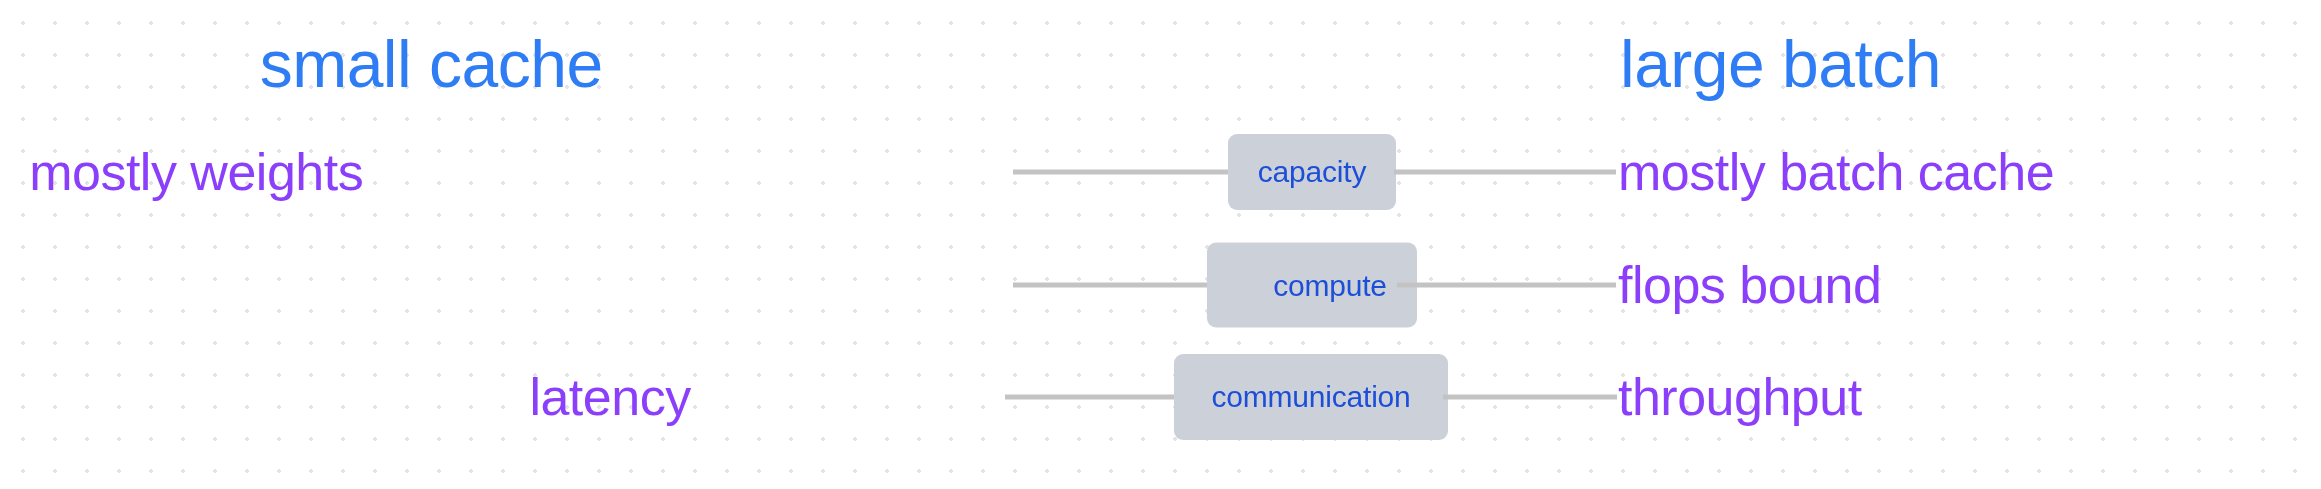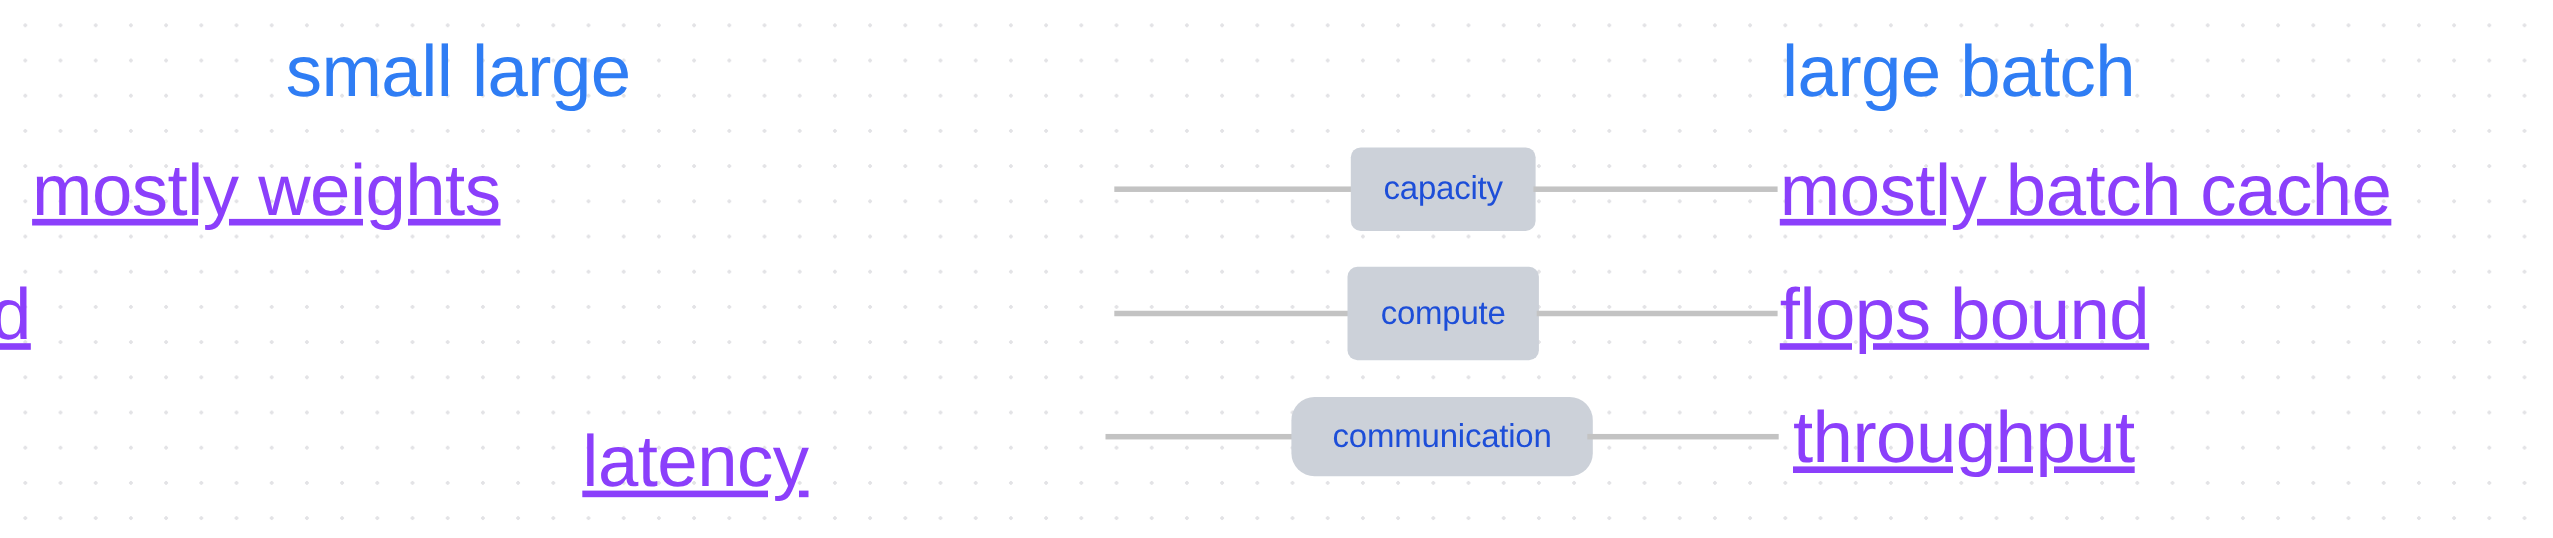--- a/index.html
+++ b/index.html
@@ -52,21 +52,21 @@
     text-align: right;
     transform: translateY(-50%);
   }
 
   .txt-blue  { color: #2f7df4; }
   .txt-purple{ color: #8b3ffb; }
 
   
   .hdr-text { font-size: 66px; }
   
-  .body-text { font-size: 66px; text-decoration: underline; }
+  .body-text { font-size: 52px; }
 
   
   .connector {
     position: absolute;
     height: 5px;
     background: #c3c3c3;
     border-radius: 0;
     transform: translateY(-50%);
   }
 
@@ -85,53 +85,53 @@
     transform: translate(-50%, -50%);
     letter-spacing: -0.2px;
   }
 </style>
 </head>
 <body>
 
 <div id="canvas">
 
   <div class="row" style="top:64px;">
-    <div class="side-text left hdr-text txt-blue" style="left: 259.688px;">small large</div>
+    <div class="side-text left hdr-text txt-blue" style="left: 259.688px;">small cache</div>
     <div class="side-text right hdr-text txt-blue" style="left:1620px;">large batch</div>
   </div>
 
   <div class="row" style="top:172px;">
     <div class="side-text left body-text txt-purple" style="left: 29.1875px;">mostly weights</div>
 
     <div class="connector" style="left:1013px; width:218px;"></div>
 
     <div class="node" style="left:1312px; top:0; width:168px; height:76px;">capacity</div>
 
     <div class="connector" style="left:1394px; width:222px;"></div>
 
     <div class="side-text right body-text txt-purple" style="left:1618px;">mostly batch cache</div>
   </div>
 
   <div class="row" style="top:285px;">
     <div class="side-text left body-text txt-purple" style="left: -720.453px;">memory bandwidth bound</div>
 
     <div class="connector" style="left:1013px; width:218px;"></div>
 
-    <div class="node" style="left:1312px; top:0; width:174px; height:85px;">compute</div>
+    <div class="node" style="left:1312px; top:0; width:174px; height:85px;padding-left:36px;">compute</div>
 
     <div class="connector" style="left:1397px; width:219px;"></div>
 
     <div class="side-text right body-text txt-purple" style="left:1618px;">flops bound</div>
   </div>
 
   <div class="row" style="top:397px;">
-    <div class="side-text left body-text txt-purple" style="left: 529.375px; margin-top: 22px;">latency</div>
+    <div class="side-text left body-text txt-purple" style="left: 529.375px;">latency</div>
 
     <div class="connector" style="left:1005px; width:176px;"></div>
 
-    <div class="node" style="left:1311px; top:0; width:274px; height:72px;border-radius:21px;">communication</div>
+    <div class="node" style="left:1311px; top:0; width:274px; height:86px;">communication</div>
 
     <div class="connector" style="left:1443px; width:174px;"></div>
 
-    <div class="side-text right body-text txt-purple" style="left:1618px;margin-left:12px;">throughput</div>
+    <div class="side-text right body-text txt-purple" style="left:1618px;">throughput</div>
   </div>
 
 </div>
 
 </body></html>

